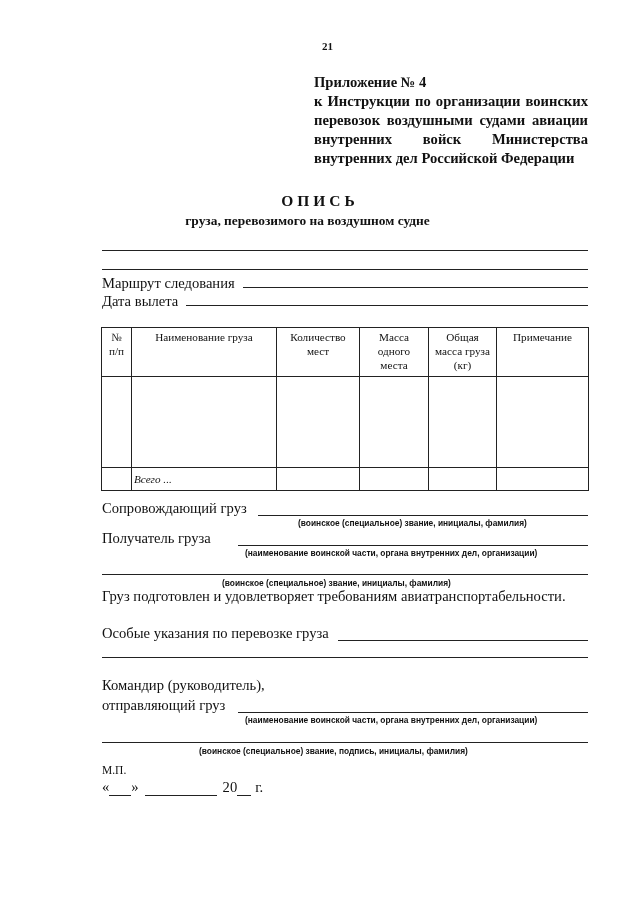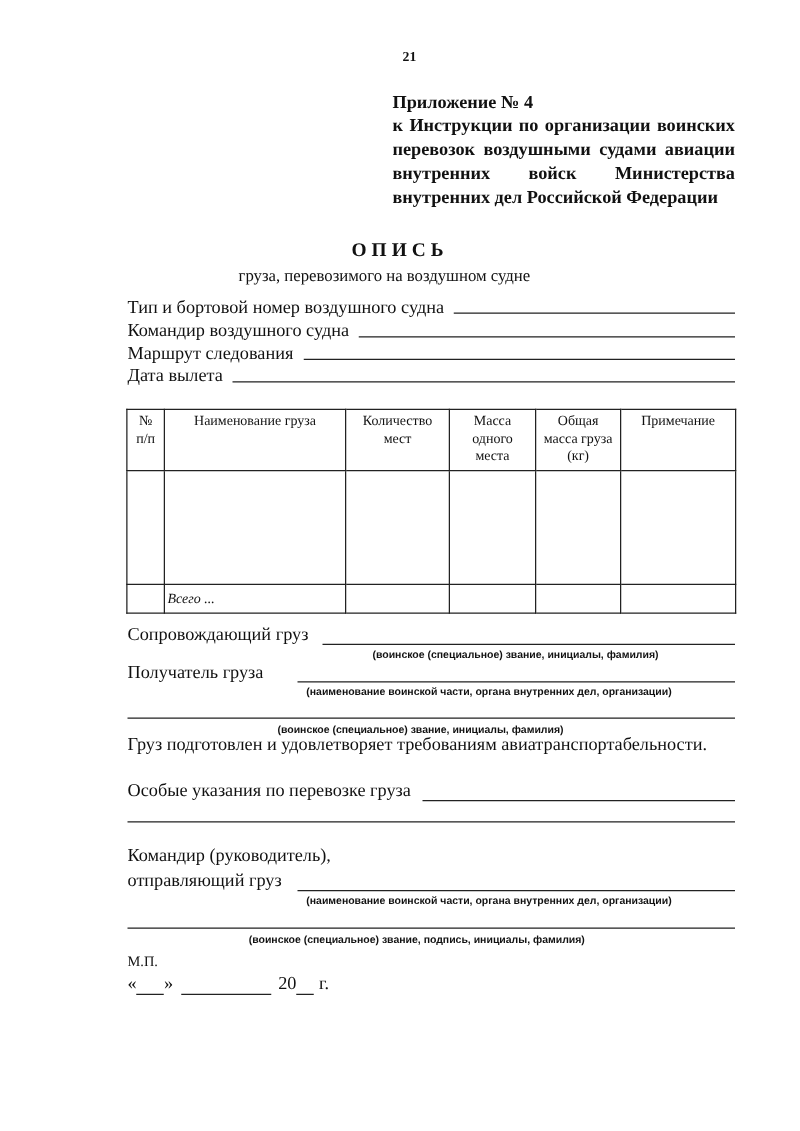--- a/index.html
+++ b/index.html
@@ -4,21 +4,21 @@
 <style>
   html, body { margin: 0; padding: 0; background: #ffffff; }
   body { width: 640px; height: 905px; position: relative; overflow: hidden;
          font-family: "Liberation Serif", "DejaVu Serif", serif; color: #111; }
   .abs { position: absolute; }
   .page-num { left: 322px; top: 40px; font-size: 11px; font-weight: bold; }
   .appendix { left: 314px; top: 73px; width: 274px; font-size: 14.6px; line-height: 19px; font-weight: bold; }
   .appendix .line { display: block; white-space: nowrap; }
   .appendix .just { text-align: justify; text-align-last: justify; white-space: normal; }
   .title { left: 0; width: 640px; top: 192px; text-align: center; font-weight: bold; font-size: 15.5px; letter-spacing: 4px; }
-  .subtitle { left: 0; width: 615px; top: 213px; text-align: center; font-weight: normal; font-size: 13.4px; }
+  .subtitle { left: 0; width: 615px; top: 213px; text-align: center; font-weight: bold; font-size: 13.4px; }
   .field-row { left: 102px; width: 486px; height: 19px; display: flex; align-items: flex-end; font-size: 14.6px; }
   .field-row .lbl { white-space: nowrap; margin-right: 8px; }
   .field-row .ln { flex: 1; border-bottom: 1px solid #222; height: 0; margin-bottom: 4px; }
   table.cargo { position: absolute; left: 101px; top: 327px; border-collapse: collapse; font-size: 11.2px; }
   table.cargo td, table.cargo th { border: 1.2px solid #222; padding: 0; vertical-align: top; text-align: center; font-weight: normal; line-height: 14px; }
   table.cargo th { padding-top: 2px; }
   .total-label { text-align: left !important; padding-left: 2px !important; vertical-align: middle !important; font-style: italic; }
   .hint { font-family: "Liberation Sans", "DejaVu Sans", sans-serif; font-size: 8.4px; font-weight: bold; white-space: nowrap; }
   .line-abs { border-bottom: 1px solid #222; height: 0; }
   .txt { font-size: 14.6px; white-space: nowrap; }
@@ -34,25 +34,23 @@
   <span class="line just">к Инструкции по организации воинских</span>
   <span class="line just">перевозок воздушными судами авиации</span>
   <span class="line just">внутренних войск Министерства</span>
   <span class="line">внутренних дел Российской Федерации</span>
 </div>
 
 <div class="abs title">ОПИСЬ</div>
 <div class="abs subtitle">груза, перевозимого на воздушном судне</div>
 
 <div class="abs field-row" style="top:236px;">
-  <span class="lbl">Тип и бортовой номер воздушного судна</span>
   <span class="ln"></span>
 </div>
 <div class="abs field-row" style="top:255px;">
-  <span class="lbl">Командир воздушного судна</span>
   <span class="ln"></span>
 </div>
 <div class="abs field-row" style="top:273px;">
   <span class="lbl">Маршрут следования</span>
   <span class="ln"></span>
 </div>
 <div class="abs field-row" style="top:291px;">
   <span class="lbl">Дата вылета</span>
   <span class="ln"></span>
 </div>

